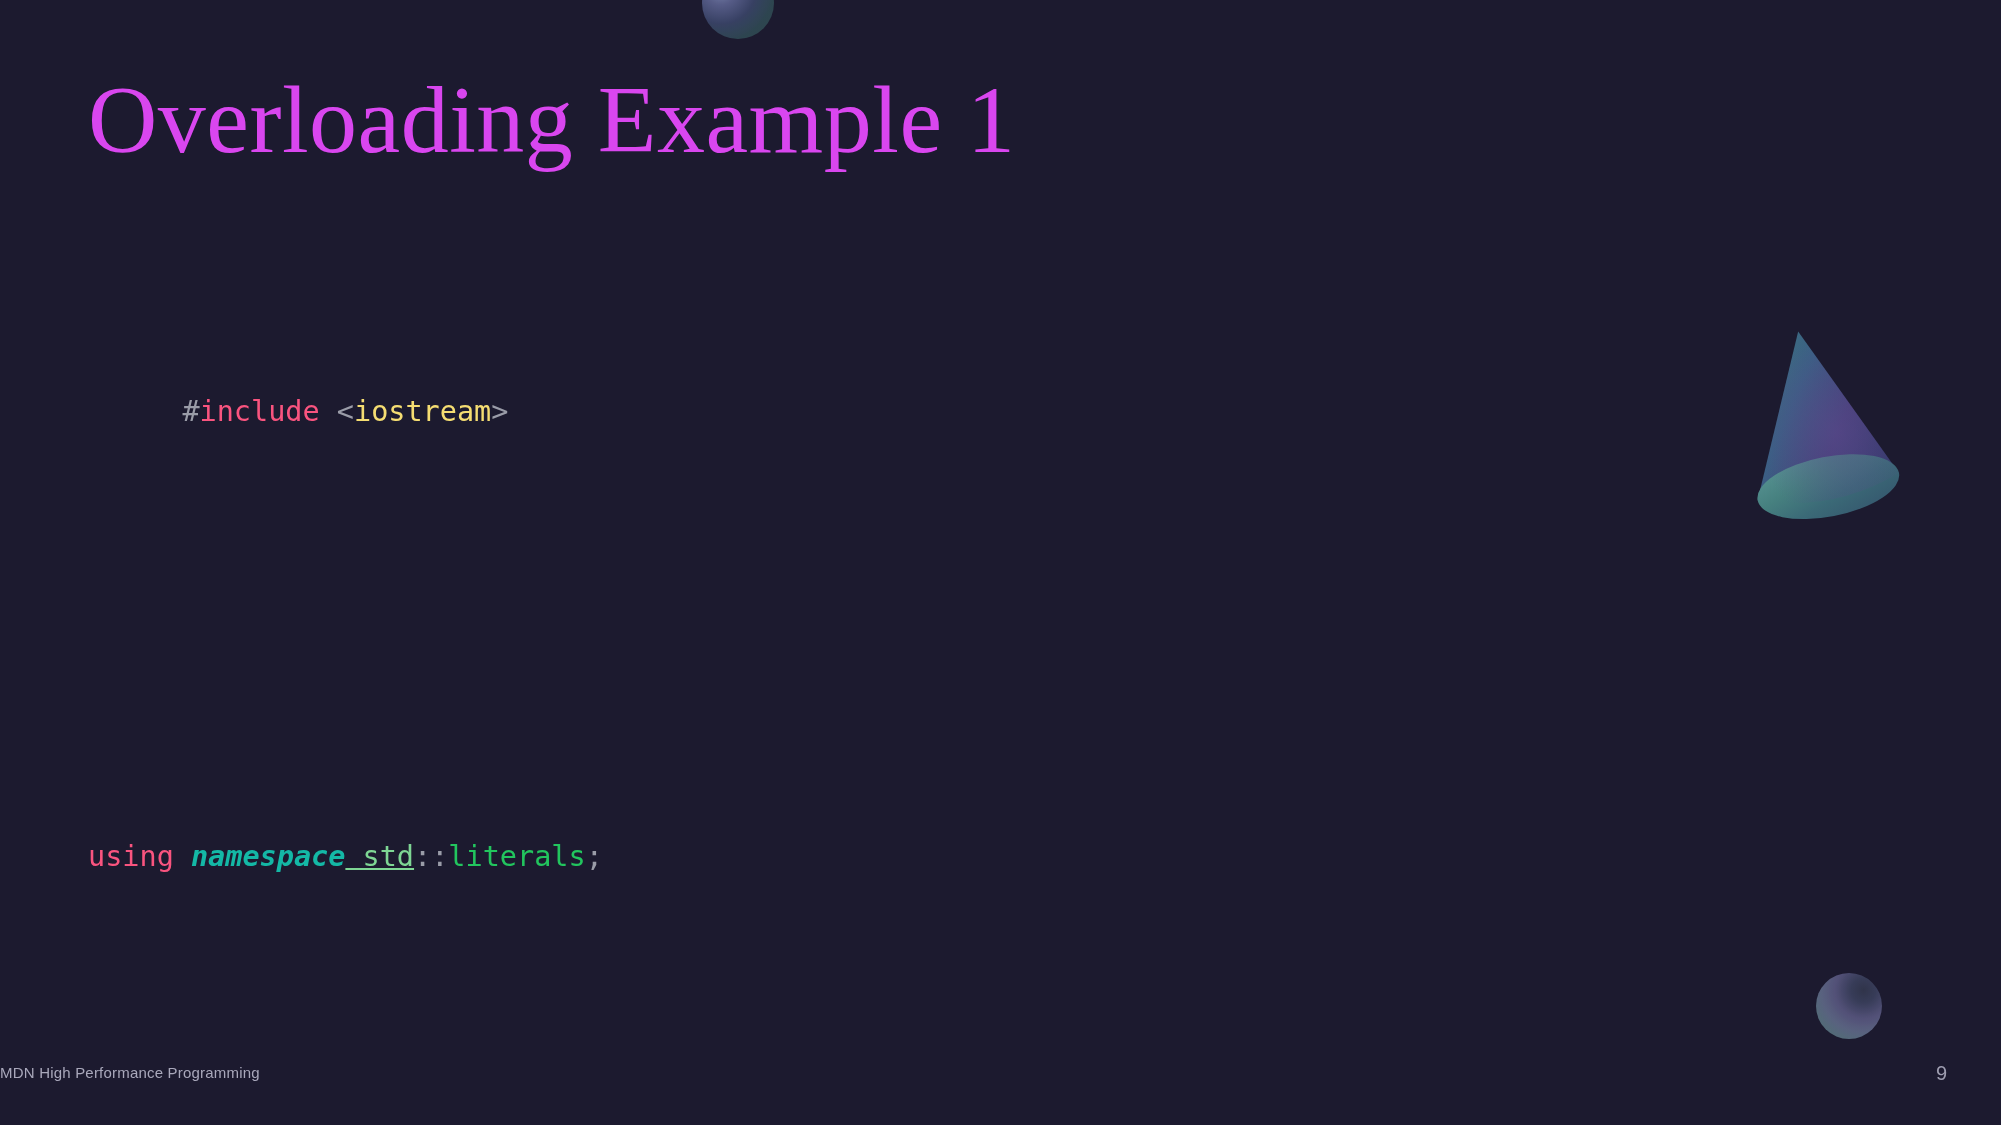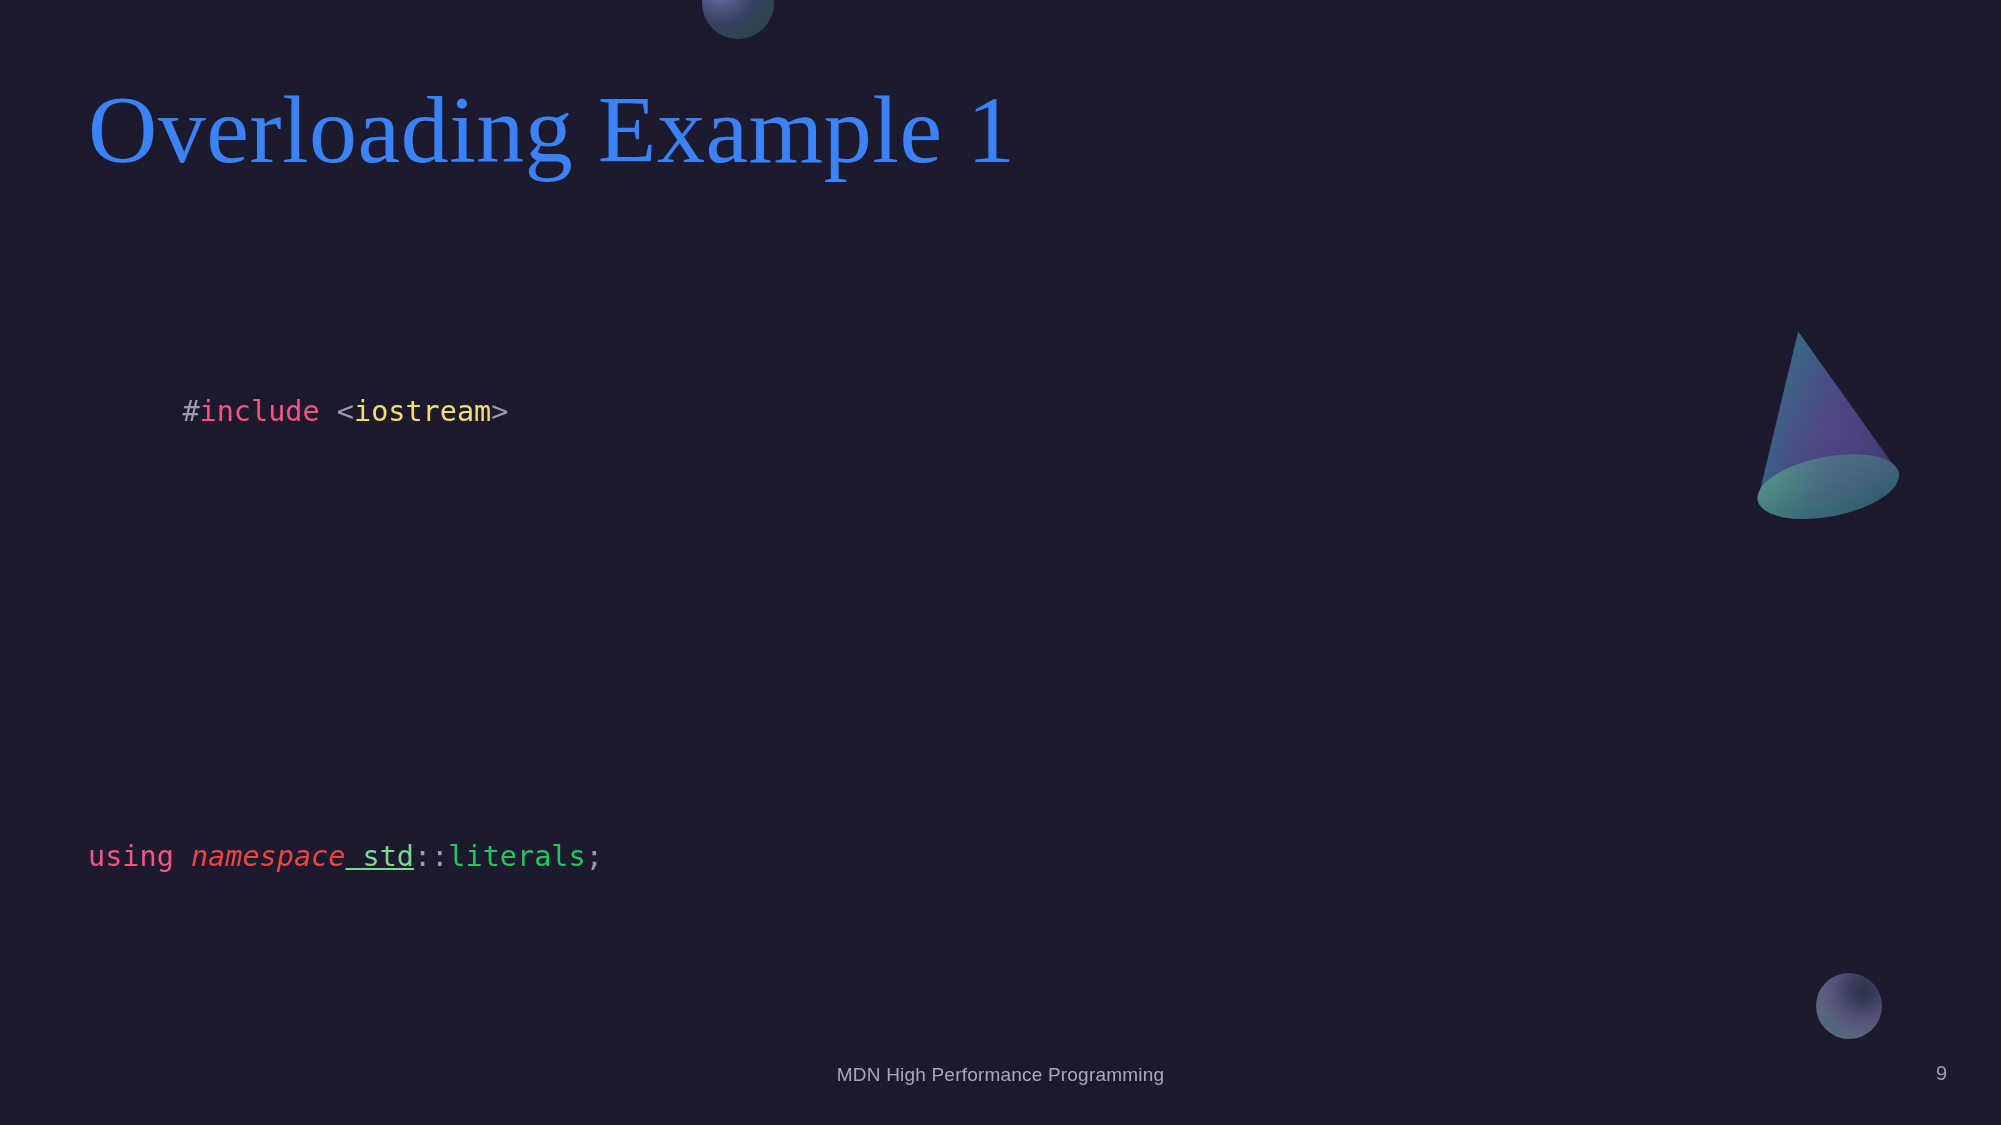--- a/index.html
+++ b/index.html
@@ -44,25 +44,25 @@
   .cone-wrap {
     left: 1714px; top: 318px;
     width: 200px; height: 190px;
   }
   .cone-svg { display:block; width: 200px; height: 190px; overflow: visible; }
 
   
   .title {
     position: absolute;
     left: 88px;
-    top: 80px;
+    top: 70px;
     font-family: "Liberation Serif", "DejaVu Serif", serif;
     font-size: 96px;
     line-height: 1.05;
-    color: #3b82f6;
+    color: #d946ef;
     letter-spacing: 0.5px;
     white-space: nowrap;
   }
 
   
   .code {
     position: absolute;
     left: 88px;
     top: 238px;
     font-family: "DejaVu Sans Mono", "Liberation Mono", monospace;
@@ -70,32 +70,32 @@
     line-height: 49.5px;
     white-space: pre;
     letter-spacing: 0px;
   }
   .code .ln { display: block; height: 49.5px; text-align: center; }
 
   
   .t-punc  { color: #9a9ca8; }
   .t-pink  { color: #f9547f; }
   .t-yellow{ color: #f5dd72; }
-  .t-cyan  { color: #ef4444; }
+  .t-cyan  { color: #14b8a6; font-weight: bold; }
   .t-green { color: #7ed694; text-decoration: underline; }
   .t-white { color: #22c55e; }
   .t-ital  { font-style: italic; }
 
   
   .footer-title {
     position: absolute;
     left: 0; right: 0;
     top: 1064px;
-    text-align: center;
-    font-size: 19px;
+    text-align: left;
+    font-size: 15px;
     color: #a9a8bb;
     letter-spacing: 0.2px;
   }
   .page-num {
     position: absolute;
     right: 54px;
     top: 1062px;
     font-size: 20px;
     color: #9e9db0;
   }

